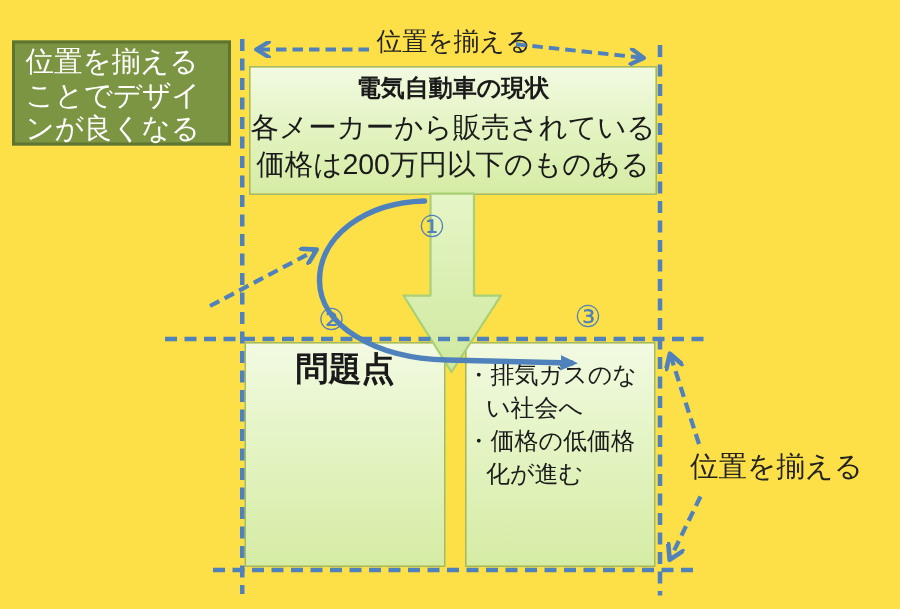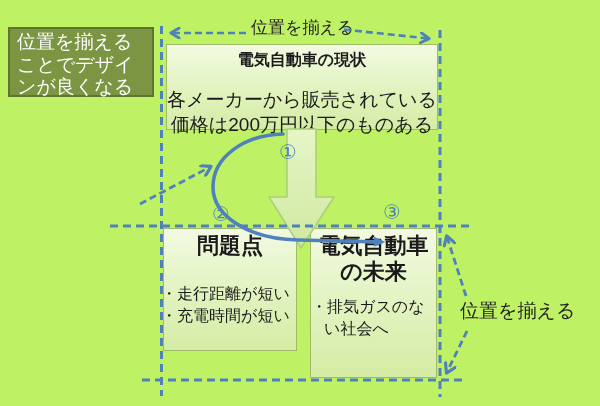--- a/index.html
+++ b/index.html
@@ -1,17 +1,17 @@
 <!DOCTYPE html>
 <html><head>
 <meta charset="utf-8">
 <style>
   html,body{margin:0;padding:0;background:#ffffff;}
   .stage{
-    position:relative;width:600px;height:406px;background:#bef264;overflow:hidden;
+    position:relative;width:600px;height:406px;background:#fde047;overflow:hidden;
     font-family:"Liberation Sans","DejaVu Sans",sans-serif;color:#1a1a1a;
   }
   .pre{white-space:pre-line;}
   
   .olive-box{
     position:absolute;left:8px;top:27px;width:146px;height:70px;
     background:#7b9543;border:2px solid #5e7431;box-sizing:border-box;
     color:#ffffff;font-size:19px;line-height:22.5px;padding:2px 0 0 7px;
   }
   
@@ -23,22 +23,22 @@
   .top-label{position:absolute;left:251px;top:16px;font-size:17px;color:#222;}
   .right-label{position:absolute;left:460px;top:298px;font-size:19px;color:#222;}
   
   .gbox{
     position:absolute;box-sizing:border-box;
     background:linear-gradient(180deg,#f2fae2 0%,#e4f4c4 45%,#d5eca4 100%);
     border:1px solid #9fbb6a;
   }
   .top-box{left:166px;top:44px;width:272px;height:86px;text-align:center;}
   .top-box .title{font-size:16px;font-weight:bold;line-height:26px;margin-top:2px;}
-  .top-box .body{font-size:19px;line-height:24.5px;margin-top:15px;}
-  .box-left{left:163px;top:228px;width:134px;height:123px;}
+  .top-box .body{font-size:19px;line-height:24.5px;margin-top:1px;}
+  .box-left{left:163px;top:228px;width:134px;height:150px;}
   .box-right{left:310px;top:228px;width:127px;height:150px;}
   .gbox .btitle{font-size:22px;font-weight:bold;line-height:26px;text-align:center;margin-top:4px;}
   .bullets{margin-top:24px;font-size:16px;line-height:22px;}
   .box-right .bullets{margin-top:11px;}
   .bullet{padding-left:13px;text-indent:-13px;white-space:pre-line;}
   .box-left .bullet{white-space:pre;margin-left:-3px;}
   
   .num{
     position:absolute;font-size:20px;line-height:20px;color:#4f81bd;
     transform:translate(-50%,-50%);z-index:5;font-weight:normal;
@@ -59,32 +59,28 @@
   <div class="right-label">位置を揃える</div>
 
   <div class="gbox top-box">
     <div class="title">電気自動車の現状</div>
     <div class="body pre">各メーカーから販売されている
 価格は200万円以下のものある</div>
   </div>
 
   <div class="gbox box-left">
     <div class="btitle">問題点</div>
-    <div class="bullets">
-      <div class="bullet">・走行距離が短い</div>
-      <div class="bullet">・充電時間が短い</div>
-    </div>
   </div>
 
   <div class="gbox box-right">
-    <div class="btitle pre">電気自動車
-の未来</div>
     <div class="bullets">
       <div class="bullet">・排気ガスのな
 い社会へ</div>
+      <div class="bullet">・価格の低価格
+化が進む</div>
     </div>
   </div>
 
   <svg class="overlay" width="600" height="406" viewBox="0 0 600 406">
     <defs>
       <linearGradient id="agrad" x1="0" y1="0" x2="0" y2="1">
         <stop offset="0" stop-color="#e6f5c6"></stop>
         <stop offset="1" stop-color="#cfe9a0"></stop>
       </linearGradient>
       <marker id="vhead" viewBox="0 0 10 10" refX="7.5" refY="5" markerWidth="4.6" markerHeight="4.6" orient="auto">

